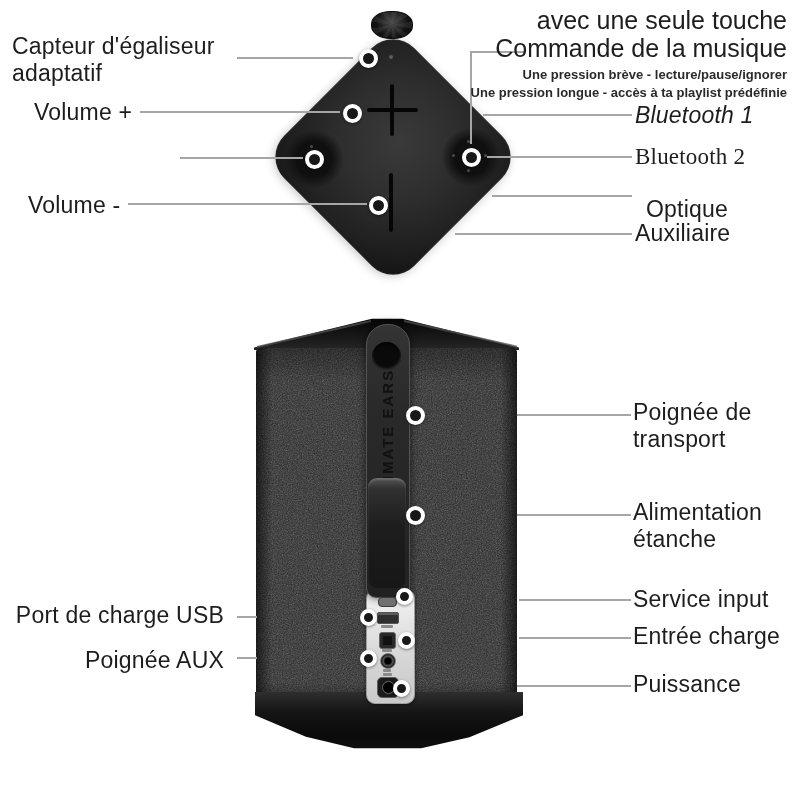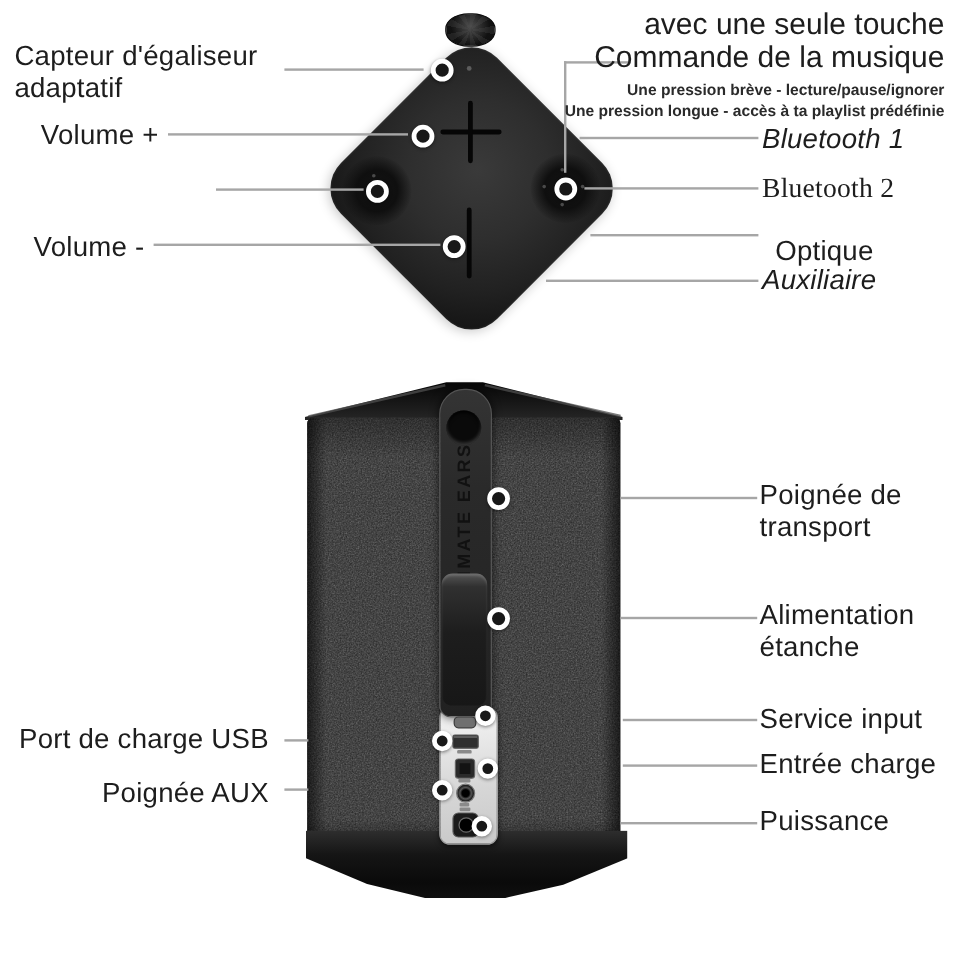--- a/index.html
+++ b/index.html
@@ -174,21 +174,21 @@
   <div class="title-block">
     <div class="t1">avec une seule touche</div>
     <div class="t1">Commande de la musique</div>
     <div class="sub first">Une pression brève - lecture/pause/ignorer</div>
     <div class="sub">Une pression longue - accès à ta playlist prédéfinie</div>
   </div>
 
   <div class="lbl" style="left:635px;top:102px;font-style:italic;">Bluetooth 1</div>
   <div class="lbl" style="left:635px;top:143px;font-family:Liberation Serif, serif;">Bluetooth 2</div>
   <div class="lbl" style="left:635px;top:196px;margin-left:11px;">Optique</div>
-  <div class="lbl" style="left:635px;top:220px;font-style:italic;">Auxiliaire</div>
+  <div class="lbl" style="left:635px;top:220px;">Auxiliaire</div>
 
   <div class="lbl" style="left:633px;top:399px;">Poignée de
 transport</div>
   <div class="lbl" style="left:633px;top:499px;">Alimentation
 étanche</div>
   <div class="lbl" style="left:633px;top:586px;">Service input</div>
   <div class="lbl" style="left:633px;top:623px;">Entrée charge</div>
   <div class="lbl" style="left:633px;top:671px;">Puissance</div>
 
   <div class="lbl r" style="right:576px;top:602px;">Port de charge USB</div>

